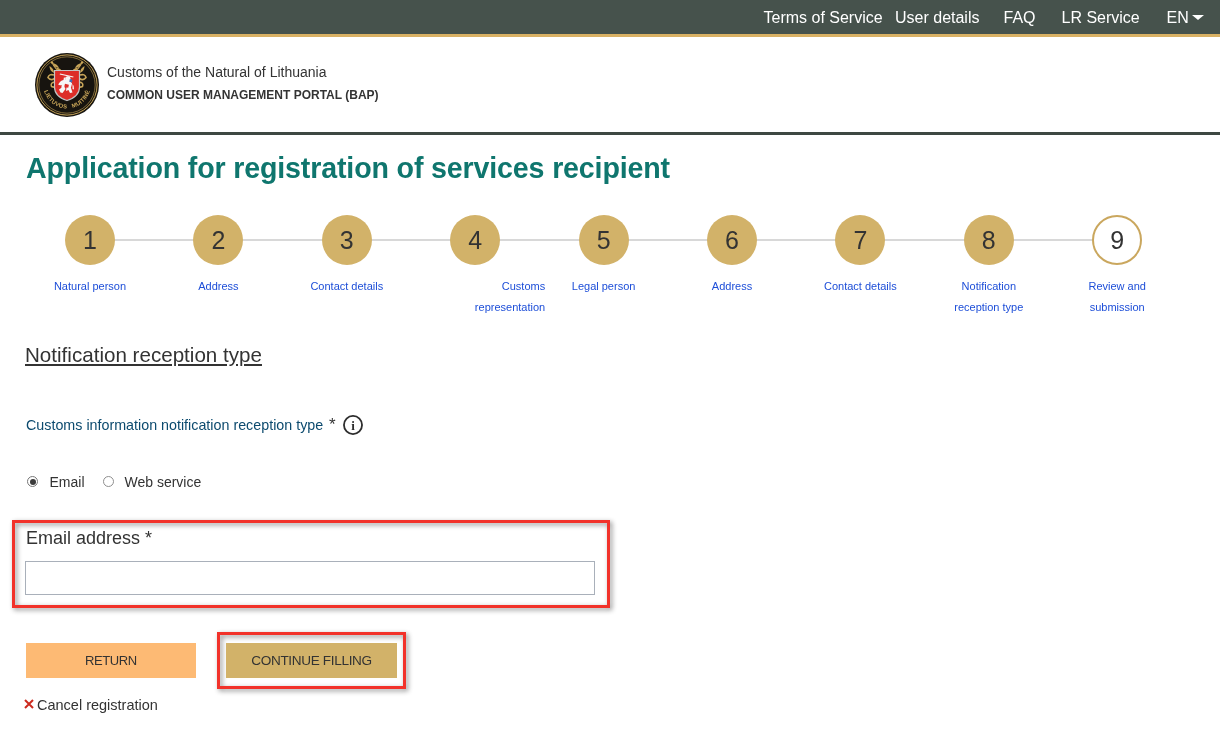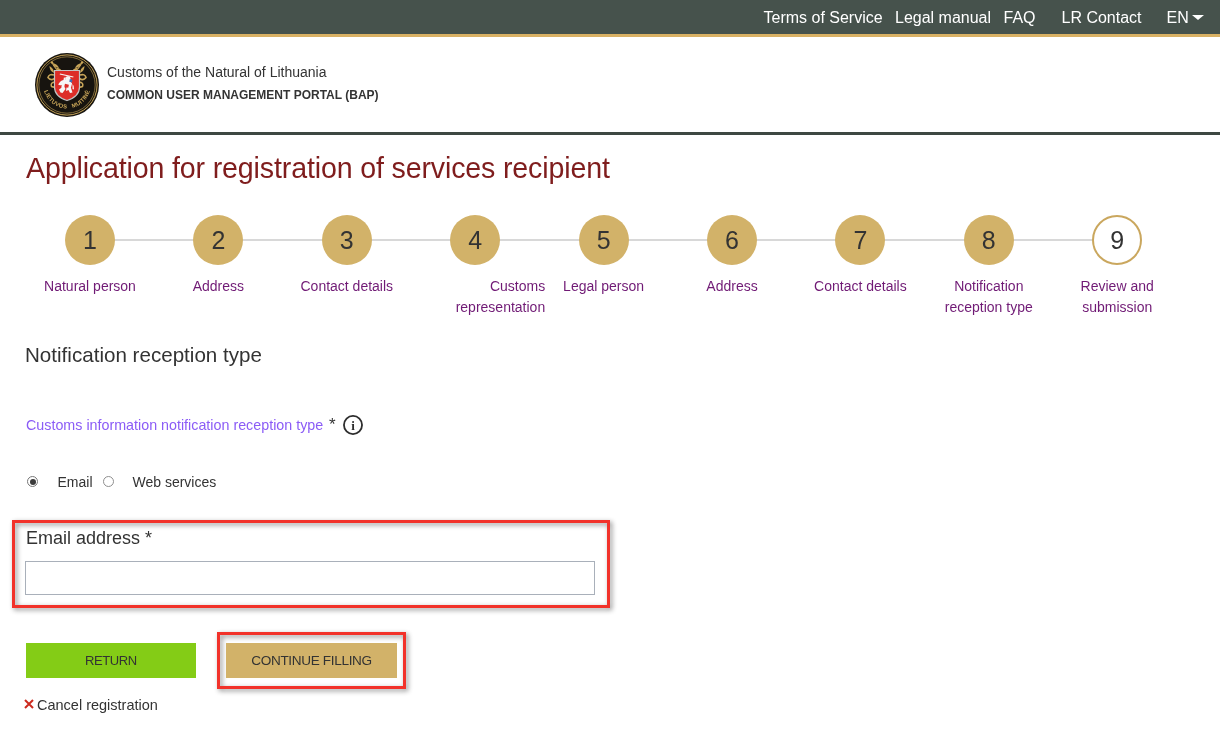--- a/index.html
+++ b/index.html
@@ -6,50 +6,50 @@
 html,body { width:1220px; height:741px; background:#fff; font-family:"Liberation Sans", sans-serif; color:#333; overflow:hidden; }
 body { position:relative; }
 .topbar { position:absolute; left:0; top:0; width:1220px; height:34px; background:#46524c; }
 .nav a { position:absolute; color:#fff; font-size:16px; line-height:14px; text-decoration:none; white-space:nowrap; top:11px; }
 .caret { position:absolute; width:0; height:0; border-left:6px solid transparent; border-right:6px solid transparent; border-top:5.5px solid #fff; left:1191.5px; top:15px; }
 .goldline { position:absolute; left:0; top:34px; width:1220px; height:3px; background:#d9b164; }
 .hdrline { position:absolute; left:0; top:131.5px; width:1220px; height:3.9px; background:#3e4842; }
 .logo { position:absolute; left:35px; top:53px; width:64px; height:64px; }
 .hline1 { position:absolute; left:107px; top:64px; font-size:14px; line-height:17px; color:#333; }
 .hline2 { position:absolute; left:107px; top:85.5px; font-size:12px; line-height:18px; font-weight:bold; color:#333; }
-.h1 { position:absolute; left:26px; top:151px; font-size:28.6px; line-height:34px; letter-spacing:-0.15px; color:#7f1d1d; font-weight:normal; }
+.h1 { position:absolute; left:26px; top:151px; font-size:28.6px; line-height:34px; letter-spacing:-0.15px; color:#0f766e; font-weight:bold; }
 .stepline { position:absolute; left:90px; top:239px; width:1027px; height:2px; background:#d8d8d8; }
 .circle { position:absolute; top:215px; width:50px; height:50px; border-radius:50%; background:#d2b269; color:#333; font-size:25px; line-height:50px; text-align:center; }
 .circle.last { background:#fff; border:2px solid #caa75e; line-height:46px; }
-.slabel { position:absolute; top:275.5px; width:140px; font-size:14px; color:#701a75; text-align:center; line-height:21.5px; }
-.h2 { position:absolute; left:25px; top:342.5px; font-size:20.6px; line-height:24px; color:#333; font-weight:normal; }
-.qlabel { position:absolute; left:26px; top:416.5px; font-size:14.3px; line-height:16px; color:#8b5cf6; }
+.slabel { position:absolute; top:275.5px; width:140px; font-size:11px; color:#1d4ed8; text-align:center; line-height:21.5px; }
+.h2 { position:absolute; left:25px; top:342.5px; font-size:20.6px; line-height:24px; color:#333; font-weight:normal;text-decoration:underline; }
+.qlabel { position:absolute; left:26px; top:416.5px; font-size:14.3px; line-height:16px; color:#0c4a6e; }
 .star { position:absolute; left:329px; top:415px; font-size:17px; color:#333; }
 .iicon { position:absolute; left:343px; top:415px; }
-.rtext { position:absolute; font-size:14px; line-height:17px; color:#333; top:474px;margin-left:8px; }
+.rtext { position:absolute; font-size:14px; line-height:17px; color:#333; top:474px; }
 .radio { position:absolute; top:476.3px; width:11px; height:11px; border-radius:50%; border:1px solid #8f8f8f; background:#fff; }
 .radio.checked { border-color:#777; }
 .radio.checked::after { content:""; position:absolute; left:1.5px; top:1.5px; width:6px; height:6px; border-radius:50%; background:#3b3b3b; }
 .redbox1 { position:absolute; left:11.9px; top:519.5px; width:598px; height:88.5px; border:3.7px solid #f2322a; background:transparent; filter:drop-shadow(2px 2.5px 2.5px rgba(0,0,0,0.45)); }
 .elabel { position:absolute; left:26px; top:528.5px; font-size:18px; line-height:18px; color:#333; }
 .einput { position:absolute; left:25px; top:560.5px; width:570px; height:34px; border:1px solid #a9b0ba; background:#fff; }
-.btn-return { position:absolute; left:25.8px; top:642.6px; width:170px; height:35.6px; background:#84cc16; color:#333; font-size:13px; letter-spacing:-0.4px; display:flex; align-items:center; justify-content:center; }
+.btn-return { position:absolute; left:25.8px; top:642.6px; width:170px; height:35.6px; background:#fdba74; color:#333; font-size:13px; letter-spacing:-0.4px; display:flex; align-items:center; justify-content:center; }
 .btn-continue { position:absolute; left:226.3px; top:642.7px; width:170.4px; height:35px; background:#d2b269; color:#333; font-size:13.6px; letter-spacing:-0.35px; display:flex; align-items:center; justify-content:center; }
 .redbox2 { position:absolute; left:216.8px; top:632px; width:189.2px; height:56.8px; border:3.7px solid #f2322a; background:transparent; filter:drop-shadow(2px 2.5px 2.5px rgba(0,0,0,0.45)); }
 .cancelx { position:absolute; left:23.5px; top:699px; }
 .canceltext { position:absolute; left:37px; top:696.9px; font-size:14.5px; line-height:17px; color:#333; }
 </style>
 </head>
 <body>
 <div class="topbar"></div>
 <div class="nav">
   <a style="left:763.5px;">Terms of Service</a>
-  <a style="left:895px;">Legal manual</a>
+  <a style="left:895px;">User details</a>
   <a style="left:1003.5px;">FAQ</a>
-  <a style="left:1061.5px;">LR Contact</a>
+  <a style="left:1061.5px;">LR Service</a>
   <a style="left:1166.5px;">EN</a>
 </div>
 <div class="caret"></div>
 <div class="goldline"></div>
 <svg class="logo" viewBox="0 0 64 64">
   <circle cx="32" cy="32" r="32" fill="#17140f"></circle>
   <circle cx="32" cy="32" r="30.1" fill="none" stroke="#c7a458" stroke-width="1"></circle>
   <circle cx="32" cy="32" r="28.2" fill="none" stroke="#c7a458" stroke-width="0.6"></circle>
   <g stroke="#c7a458" fill="none" stroke-width="1.1">
     <path d="M27 21 Q20 16 17 9.5"></path>
@@ -112,21 +112,21 @@
 <div class="h2">Notification reception type</div>
 <div class="qlabel">Customs information notification reception type</div>
 <div class="star">*</div>
 <svg class="iicon" width="20" height="20" viewBox="0 0 20 20">
   <circle cx="10" cy="10" r="9.05" fill="none" stroke="#2d2d2d" stroke-width="1.8"></circle>
   <text x="10" y="14.5" text-anchor="middle" font-family="Liberation Serif" font-weight="bold" font-size="13" fill="#2d2d2d">i</text>
 </svg>
 <span class="radio checked" style="left:27px;"></span>
 <span class="rtext" style="left:49.5px;">Email</span>
 <span class="radio" style="left:102.5px;"></span>
-<span class="rtext" style="left:124.5px;">Web services</span>
+<span class="rtext" style="left:124.5px;">Web service</span>
 <div class="redbox1"></div>
 <div class="elabel">Email address *</div>
 <div class="einput"></div>
 <div class="btn-return">RETURN</div>
 <div class="redbox2"></div>
 <div class="btn-continue">CONTINUE FILLING</div>
 <svg class="cancelx" width="10" height="10" viewBox="0 0 10 10">
     <path d="M1 1 L9 9 M9 1 L1 9" stroke="#cc2b1f" stroke-width="2"></path>
   </svg>
 <div class="canceltext">Cancel registration</div>

